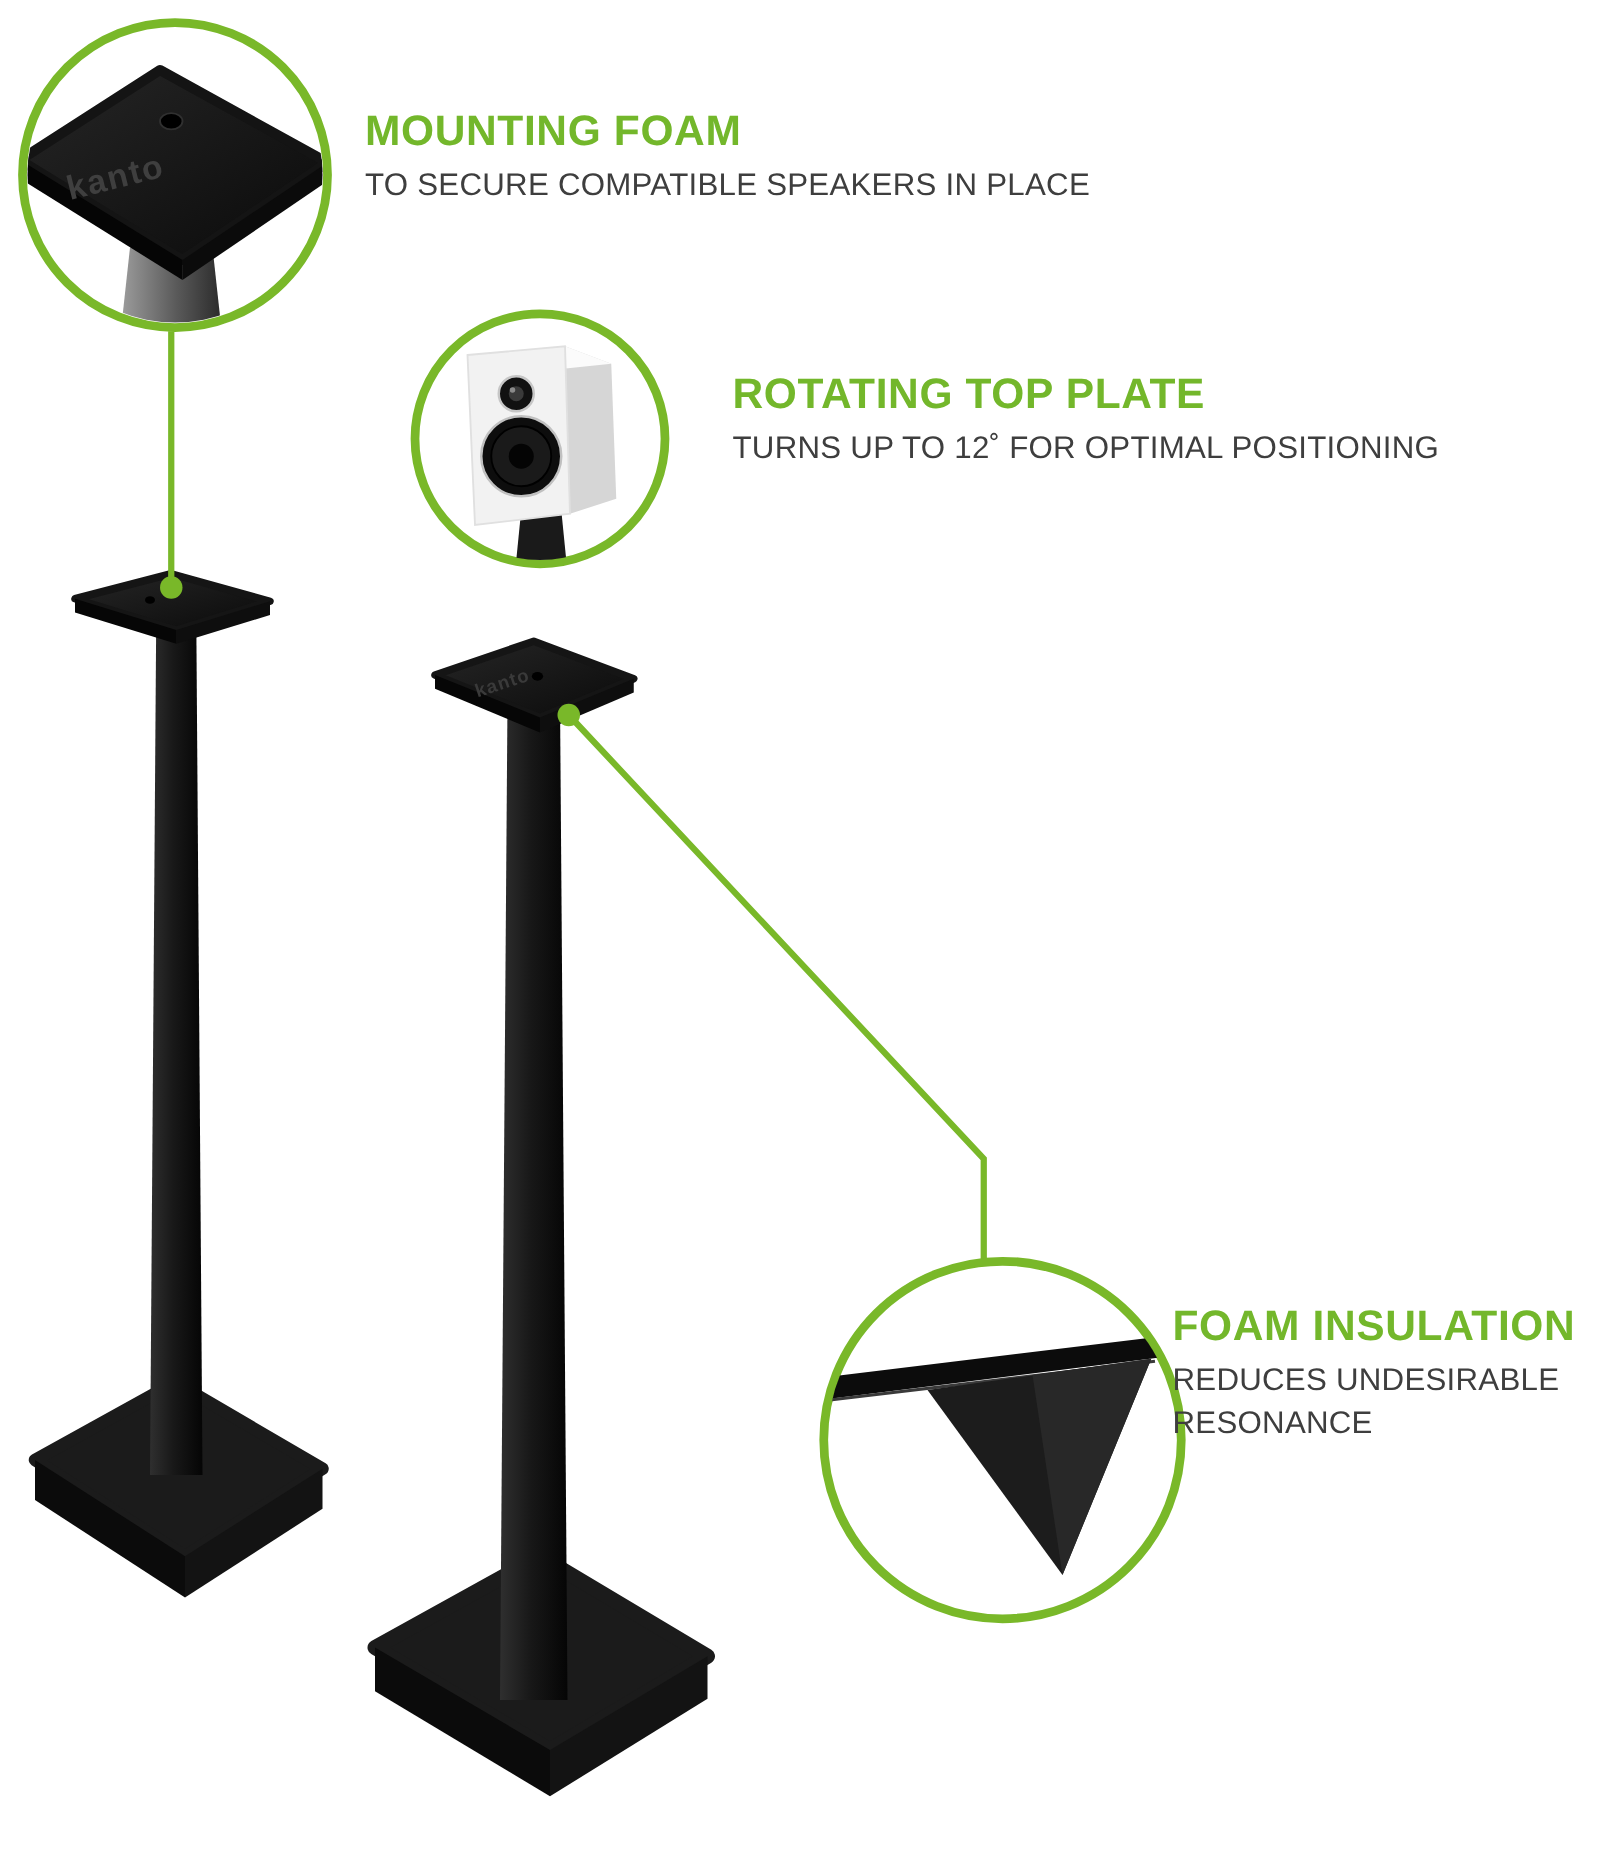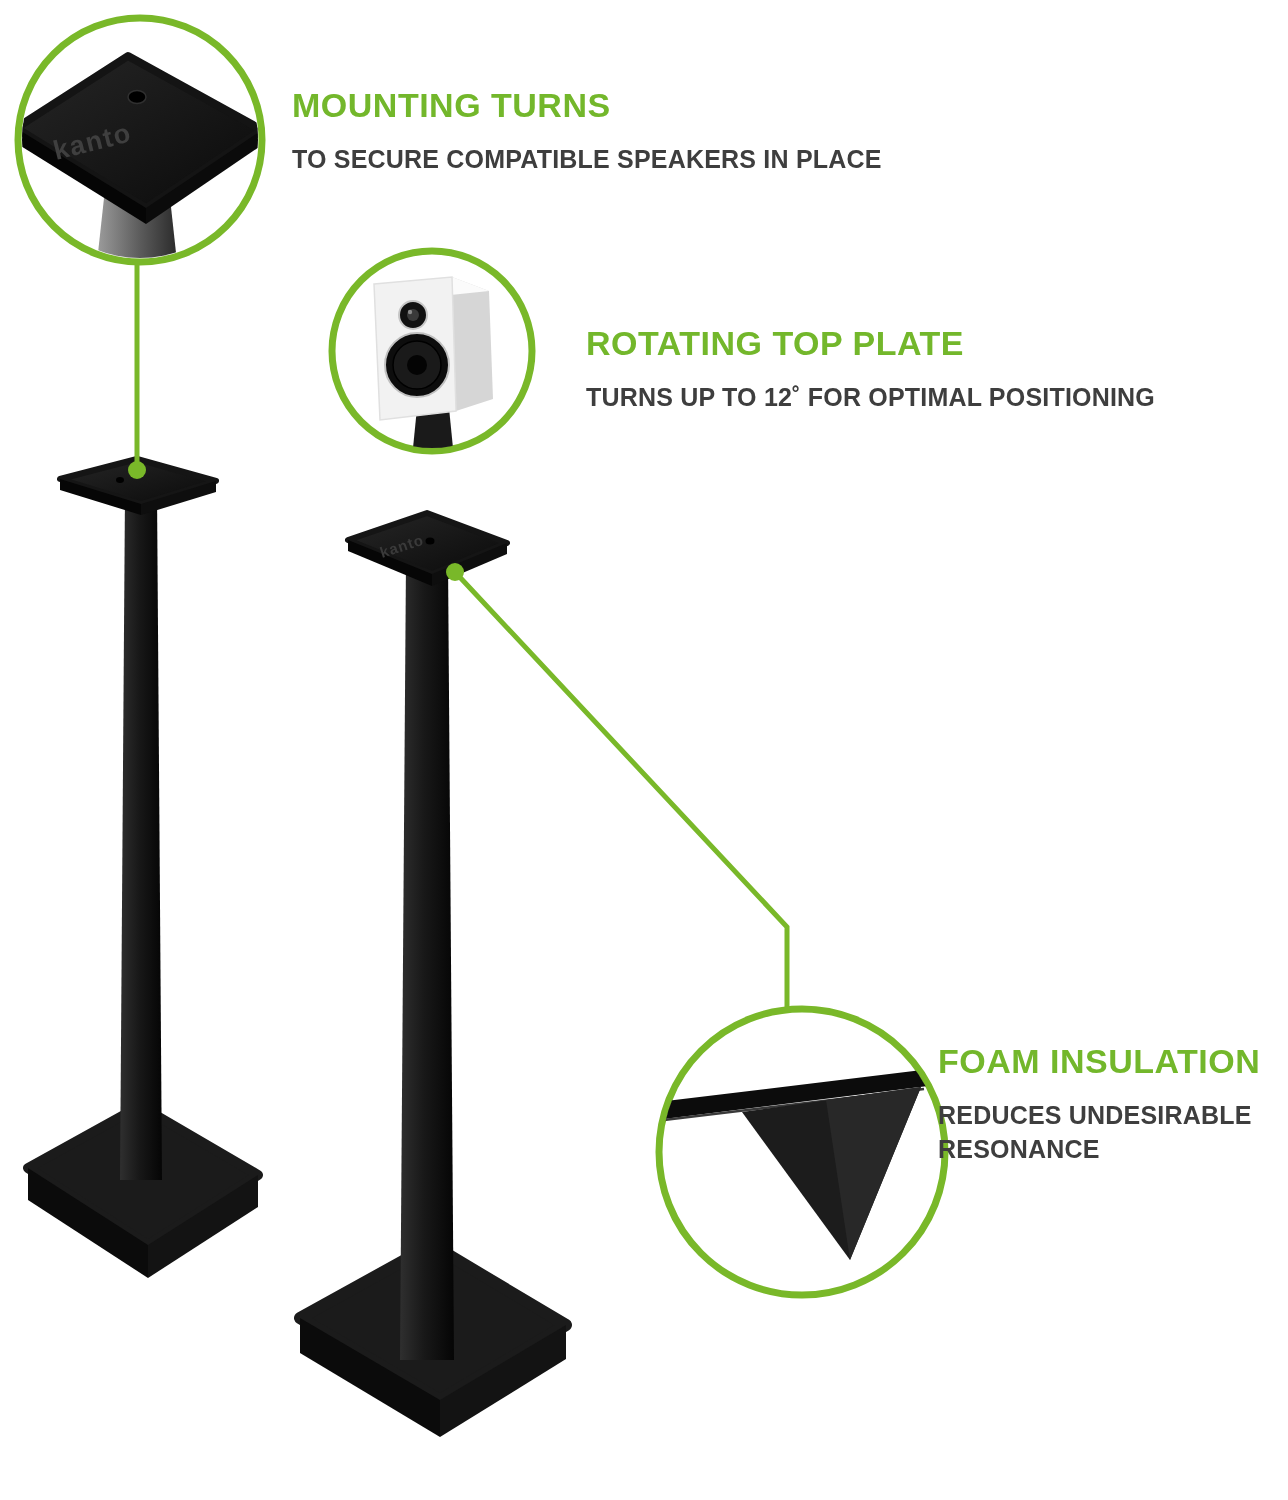--- a/index.html
+++ b/index.html
@@ -20,27 +20,27 @@
     color:var(--title-green,#73b72b);
     font-size:34px;
     font-weight:700;
     letter-spacing:.5px;
     line-height:1.12;
     white-space:nowrap;
   }
   .callout-sub {
     color:var(--body-color,#3e3e3e);
     font-size:25px;
-    font-weight:700;
+    font-weight:400;
     letter-spacing:.2px;
     line-height:1.34;
-    margin-top:19px;
+    margin-top:8px;
   }
   #t1 { left:292px; top:86px; }
-  #t2 { left:586px; top:324px; }
+  #t2 { left:586px; top:296px; }
   #t3 { left:938px; top:1042px; width:352px; }
   #t3 .callout-sub { white-space:normal; }
 </style>
 </head>
 <body>
 
 <div class="page">
 
   <svg class="scene" viewBox="0 0 1288 1500" aria-hidden="true">
     <defs>
@@ -134,21 +134,21 @@
       <g clip-path="url(#clipC3)">
         <polygon points="658,1102 922,1070 928,1086 664,1119" fill="#0c0c0c"></polygon>
         <line x1="664" y1="1120" x2="924" y2="1089" stroke="#3a3a3a" stroke-width="2.5"></line>
         <polygon points="742,1112 921,1087 850,1260" fill="#1c1c1c"></polygon>
         <polygon points="826,1100 921,1087 850,1260" fill="#282828"></polygon>
       </g>
     </g>
   </svg>
 
   <div class="callout-text" id="t1">
-    <div class="callout-title">MOUNTING TURNS</div>
+    <div class="callout-title">MOUNTING FOAM</div>
     <div class="callout-sub">TO SECURE COMPATIBLE SPEAKERS IN PLACE</div>
   </div>
 
   <div class="callout-text" id="t2">
     <div class="callout-title">ROTATING TOP PLATE</div>
     <div class="callout-sub">TURNS UP TO 12˚ FOR OPTIMAL POSITIONING</div>
   </div>
 
   <div class="callout-text" id="t3">
     <div class="callout-title">FOAM INSULATION</div>

